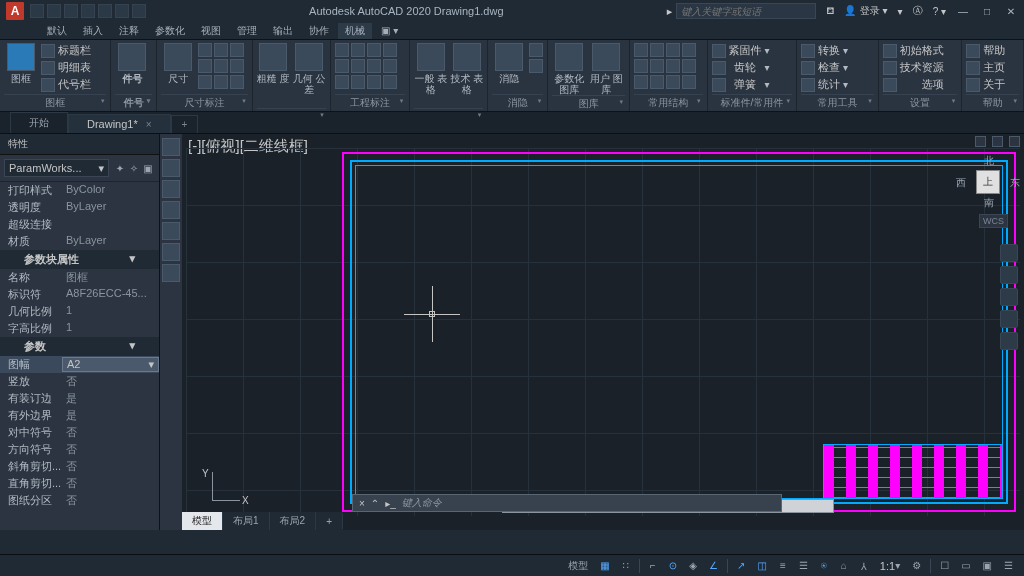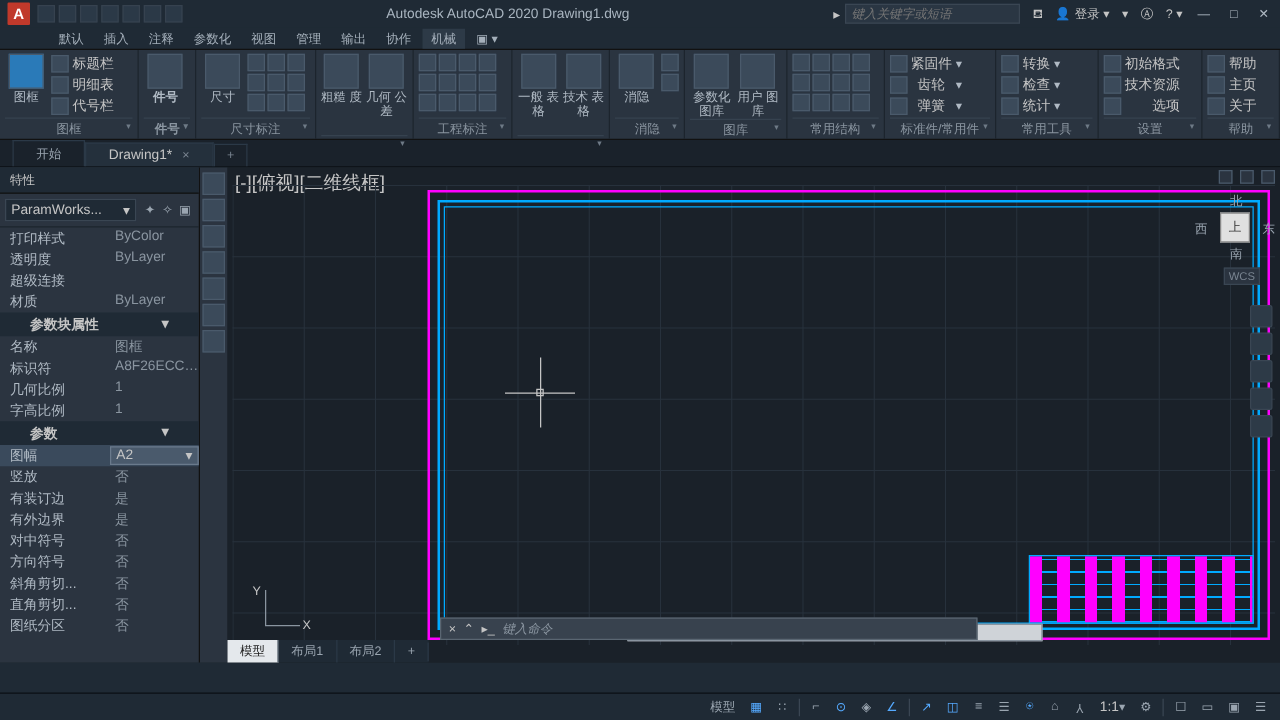--- a/index.html
+++ b/index.html
@@ -41,21 +41,21 @@
   .doctab.add { padding:3px 10px; color:#7a8591; }
   
   .mainarea { display:flex; height:396px; background:#1a222b; }
   
   .palette { width:160px; background:#2b3440; border-right:1px solid #111; display:flex; flex-direction:column; }
   .pal-title { background:#1f2a35; padding:3px 8px; font-size:10px; color:#c5c5c5; border-bottom:1px solid #111; }
   .pal-header { display:flex; align-items:center; padding:4px; gap:4px; border-bottom:1px solid #1c242d; }
   .pal-combo { flex:1; height:18px; background:#1f2a35; border:1px solid #3a4653; font-size:10px; padding:0 4px; display:flex; align-items:center; justify-content:space-between; }
   .pal-icons span { width:14px; height:14px; display:inline-flex; align-items:center; justify-content:center; color:#9aa5b0; font-size:10px; }
   .pal-section { background:#1f2a35; padding:2px 24px; font-size:10px; font-weight:bold; color:#d0d8e0; display:flex; justify-content:space-between; }
-  .pal-row { display:flex; padding:1px 0; font-size:10px;gap:26px; }
+  .pal-row { display:flex; padding:1px 0; font-size:10px; }
   .pal-row.sel { background:#3a4a5c; }
   .pal-key { width:62px; padding-left:8px; color:#b0bac4; }
   .pal-val { flex:1; color:#8a95a0; padding-left:4px; overflow:hidden; white-space:nowrap; text-overflow:ellipsis; }
   .pal-row.sel .pal-val { background:#4a5a6c; border:1px solid #6a7a8c; padding:0 4px; display:flex; justify-content:space-between; }
   
   .sidetools { width:22px; background:#2b3440; display:flex; flex-direction:column; gap:3px; padding-top:4px; align-items:center; }
   .sidetools span { width:18px; height:18px; background:#3b4a5a; border:1px solid #4a5a6b; }
   
   .canvas-wrap { flex:1; position:relative; background:#1a2129; }
   .viewlabel { position:absolute; top:3px; left:6px; font-size:15px; color:#c5c5c5; }

